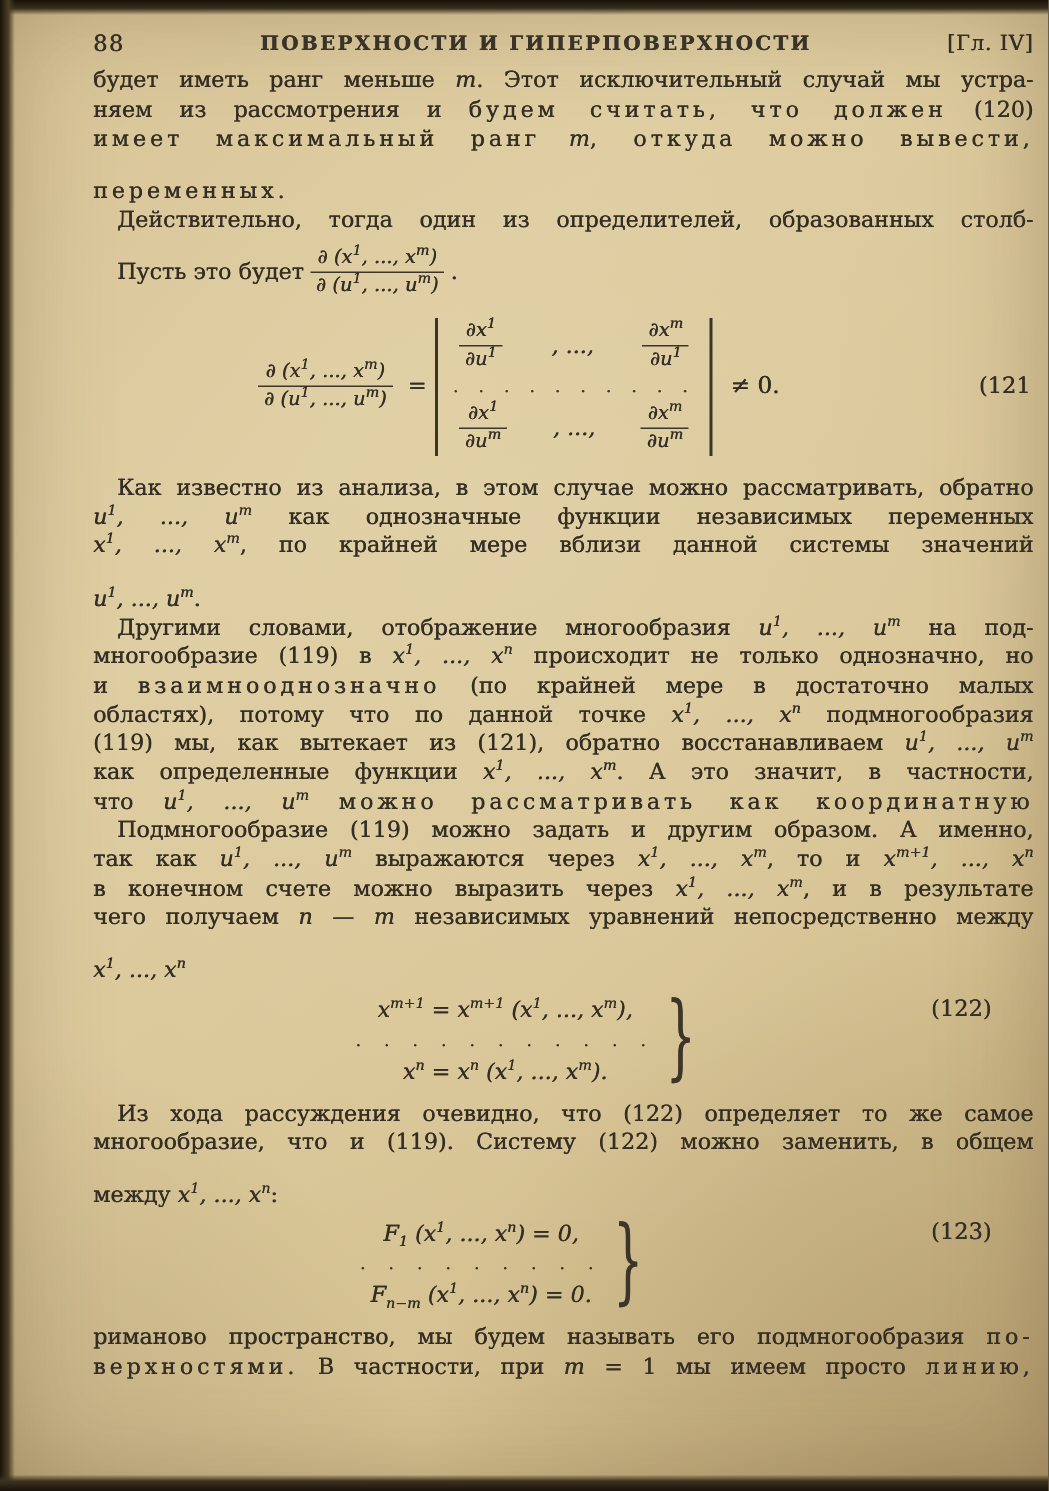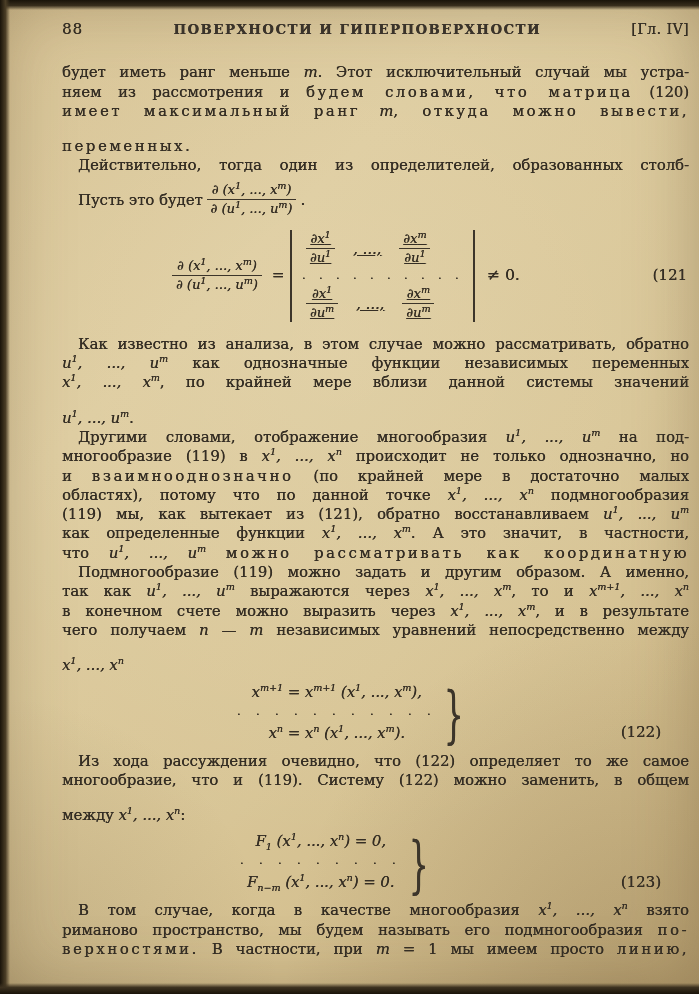--- a/index.html
+++ b/index.html
@@ -21,21 +21,21 @@
     background:linear-gradient(180deg,#191309 0%,#372d1c 55%,rgba(55,45,28,0) 100%);}
   .edge-left{position:absolute;top:0;left:0;bottom:0;width:10px;
     background:linear-gradient(90deg,#191309 0%,#4a3d26 55%,rgba(74,61,38,0) 100%);}
   .edge-bottom{position:absolute;left:0;right:0;bottom:0;height:11px;
     background:linear-gradient(0deg,#191309 0%,#3d3220 60%,rgba(61,50,32,0) 100%);}
   .content{
     position:absolute;left:62px;top:20px;width:627px;
     font-size:14.8px;line-height:19.3px;
     text-shadow:.25px 0 0 currentColor;
   }
-  .header{display:flex;align-items:flex-end;margin-bottom:23px;}
+  .header{display:flex;align-items:flex-end;margin-bottom:5px;}
   .pagenum{font-size:15px;letter-spacing:1px;}
   .runtitle{flex:1;text-align:center;font-size:13.2px;letter-spacing:1.6px;font-weight:bold;color:#3a332a;}
   .chapter{font-size:14px;letter-spacing:.5px;}
 
   .para{}
   .line{height:19.3px;overflow:hidden;text-align:justify;text-align-last:justify;}
   .line.nj{text-align-last:left;margin-top:16px;}
   .line.ind{text-indent:16px;}
   .it{font-style:italic;}
   .sprd{letter-spacing:2.6px;}
@@ -46,27 +46,27 @@
   .frac{display:inline-flex;flex-direction:column;text-align:center;vertical-align:middle;font-size:13px;line-height:16px;margin:0 4px;}
   .fr-n{display:block;padding:0 4px 1px 4px;border-bottom:1px solid #3c352a;}
   .fr-d{display:block;padding:1px 4px 0 4px;}
 
   .eq121{display:flex;align-items:center;margin:6px 0 10px 0;height:96px;}
   .eq121 .lhs{margin-left:110px;}
   .eqs{margin:0 6px;font-size:15px;}
   .det{display:flex;align-items:stretch;height:92px;}
   .dbar{width:1.6px;background:#3c352a;}
   .drows{display:flex;flex-direction:column;justify-content:space-between;padding:1px 10px;}
-  .drow{display:flex;align-items:center;gap:14px;text-decoration:underline;}
+  .drow{display:flex;align-items:center;justify-content:space-between;gap:14px;}
   .ddots{text-align:center;font-size:11px;letter-spacing:5px;color:#3c352a;line-height:10px;}
   .neq{margin-left:12px;font-size:15.5px;}
   .eqlabel{margin-left:auto;font-size:15px;}
   .eq121 .eqlabel{margin-right:2px;}
 
-  .eqsys{display:flex;align-items:flex-end;margin:6px 0 8px 0;}
+  .eqsys{display:flex;align-items:flex-start;margin:6px 0 8px 0;}
   .sys-lines{display:flex;flex-direction:column;gap:3px;text-align:center;font-size:14.8px;line-height:21px;}
   .eq122 .sys-lines{margin-left:175px;}
   .eq123 .sys-lines{margin-left:178px;}
   .sysdots{font-size:11px;letter-spacing:6px;line-height:14px;}
   .sys-brace{font-size:62px;line-height:.9;transform:scaleX(.5);margin-left:-2px;font-weight:normal;color:#3c352a;}
   .eqsys .eqlabel{margin-right:28px;}
 </style>
 </head>
 <body>
 
@@ -78,21 +78,21 @@
   <div class="content">
 
     <div class="header">
       <span class="pagenum">88</span>
       <span class="runtitle">ПОВЕРХНОСТИ И ГИПЕРПОВЕРХНОСТИ</span>
       <span class="chapter">[Гл. IV]</span>
     </div>
 
     <div class="para">
         <div class="line"><span>будет иметь ранг меньше </span><span class="it">m</span><span>. Этот исключительный случай мы устра-</span></div>
-        <div class="line"><span>няем из рассмотрения и </span><span class="sprd">будем словами, что матрица</span><span> (120)</span></div>
+        <div class="line"><span>няем из рассмотрения и </span><span class="sprd">будем считать, что должен</span><span> (120)</span></div>
         <div class="line"><span class="sprd">имеет максимальный ранг</span><span> </span><span class="it">m</span><span class="sprd">, откуда можно вывести,</span></div>
         <div class="line nj"><span class="sprd">переменных.</span></div>
       </div>
     <div class="para">
         <div class="line ind"><span>Действительно, тогда один из определителей, образованных столб-</span></div>
       </div>
 
     <div class="fracline">
       <span>Пусть это будет </span>
       <span class="frac">
@@ -184,19 +184,18 @@
       <span class="sys-lines">
         <span class="it">F<sub>1</sub> (x<sup>1</sup>, ..., x<sup>n</sup>) = 0,</span>
         <span class="sysdots">. . . . . . . . .</span>
         <span class="it">F<sub>n−m</sub> (x<sup>1</sup>, ..., x<sup>n</sup>) = 0.</span>
       </span>
       <span class="sys-brace">}</span>
       <span class="eqlabel">(123)</span>
     </div>
 
     <div class="para">
-        <div class="line ind"><span>В том случае, когда в качестве многообразия </span><span class="it">x<sup>1</sup>, ..., x<sup>n</sup></span><span> взято</span></div>
         <div class="line"><span>риманово пространство, мы будем называть его подмногообразия </span><span class="sprd">по-</span></div>
         <div class="line"><span class="sprd">верхностями.</span><span> В частности, при </span><span class="it">m</span><span> = 1 мы имеем просто </span><span class="sprd">линию,</span></div>
       </div>
 
   </div>
 </div>
 
 </body></html>

